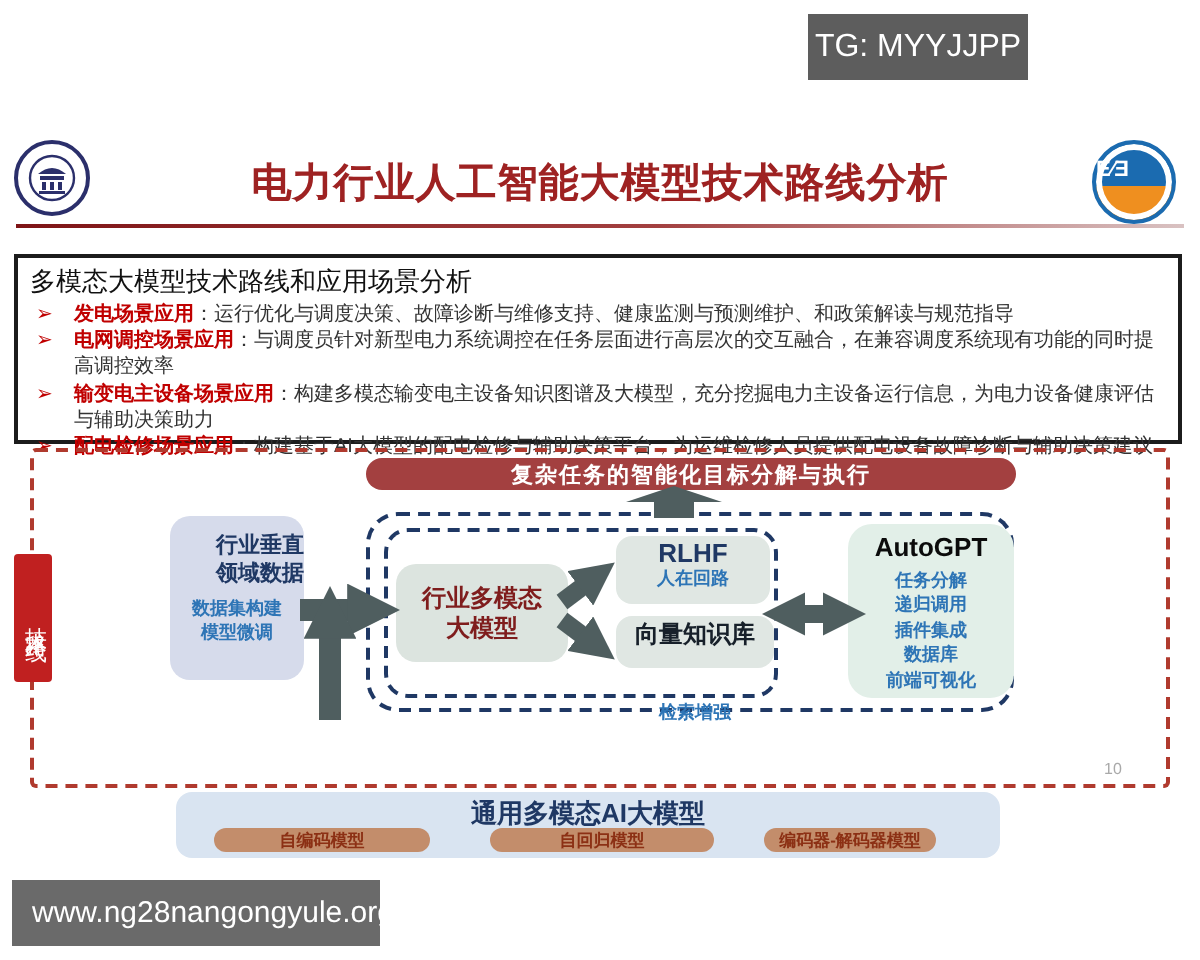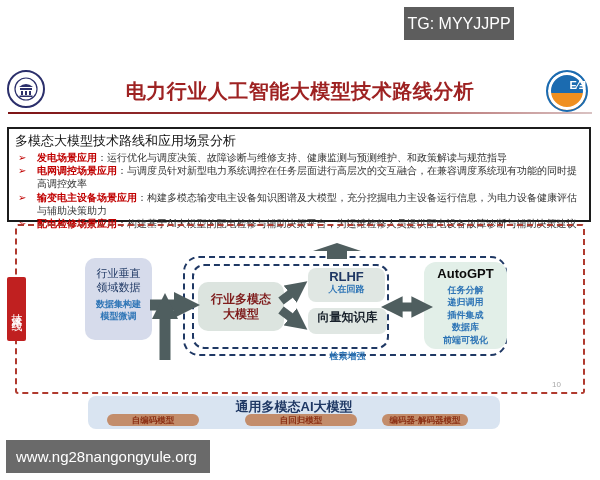--- a/index.html
+++ b/index.html
@@ -6,21 +6,21 @@
   .canvas{position:relative;width:600px;height:480px;background:#fff;overflow:hidden;
           font-family:"Liberation Sans","DejaVu Sans",sans-serif;}
   
   .tg-badge{position:absolute;left:404px;top:7px;width:110px;height:33px;background:#5d5d5d;
             color:#fff;font-size:16px;display:flex;align-items:center;justify-content:center;}
   
   .logo-left{position:absolute;left:7px;top:70px;width:34px;height:34px;border-radius:50%;
              background:#fff;border:2px solid #2b2f6b;display:flex;align-items:center;justify-content:center;}
   .logo-right{position:absolute;left:546px;top:70px;width:38px;height:38px;border-radius:50%;
               border:2px solid #1b6bb0;background:linear-gradient(#1b6bb0 0 55%,#ef8f1f 55% 100%);
-              box-shadow:inset 0 0 0 3px #fff;display:flex;align-items:flex-start;justify-content:flex-end;}
+              box-shadow:inset 0 0 0 3px #fff;display:flex;align-items:flex-start;justify-content:flex-start;}
   .logo-right .eb{color:#fff;font-weight:bold;font-size:11px;margin-top:7px;}
   .page-title{position:absolute;left:0;top:78px;width:600px;text-align:center;color:#9e2222;
               font-size:20px;font-weight:bold;letter-spacing:0.5px;}
   .divider{position:absolute;left:8px;top:112px;width:584px;height:2px;
            background:linear-gradient(to right,#7e1416,#a34040 55%,#d9c2c2);}
   
   .scen-box{position:absolute;left:7px;top:127px;width:584px;height:95px;border:2px solid #1c1c1c;
             box-sizing:border-box;padding:3px 6px 2px 6px;}
   .scen-title{font-size:13px;font-weight:normal;color:#111;margin-bottom:1px;}
   .scen-item{position:relative;padding-left:22px;font-size:10px;line-height:13.2px;color:#333;}
@@ -34,43 +34,43 @@
             align-items:center;justify-content:center;letter-spacing:2px;border-radius:2px;}
   .banner{position:absolute;left:183px;top:229px;width:325px;height:16px;background:#a34040;
           border-radius:8px;color:#fff;font-size:11px;font-weight:bold;display:flex;
           align-items:center;justify-content:center;letter-spacing:1px;}
   .outer-dash{position:absolute;left:183px;top:256px;width:324px;height:100px;
               border:2px dashed #1f3864;border-radius:16px;box-sizing:border-box;}
   .inner-dash{position:absolute;left:192px;top:264px;width:197px;height:85px;
               border:2px dashed #1f3864;border-radius:12px;box-sizing:border-box;}
   .dbox{position:absolute;box-sizing:border-box;text-align:center;}
   .data-box{left:85px;top:258px;width:67px;height:82px;background:#d6dbeb;border-radius:10px;padding-top:8px;}
-  .data-box .t{font-size:11px;font-weight:normal;color:#1f3864;white-space:pre-line;line-height:14px;}
+  .data-box .t{font-size:11px;font-weight:bold;color:#1f3864;white-space:pre-line;line-height:14px;text-align:right;}
   .data-box .s{font-size:9px;color:#2e75b6;font-weight:bold;white-space:pre-line;line-height:12px;margin-top:4px;}
   .model-box{left:198px;top:282px;width:86px;height:49px;background:#dce4df;border-radius:10px;
              display:flex;align-items:center;justify-content:center;}
   .model-box .t{font-size:12px;font-weight:bold;color:#7f1d1d;white-space:pre-line;line-height:15px;}
   .rlhf-box{left:308px;top:268px;width:77px;height:34px;background:#e0e7e3;border-radius:8px;padding-top:2px;}
   .rlhf-box .t{font-size:13px;font-weight:bold;color:#1f3864;line-height:14px;}
   .rlhf-box .s{font-size:9px;color:#2e75b6;font-weight:bold;line-height:11px;}
   .vector-box{left:308px;top:308px;width:79px;height:26px;background:#e0e7e3;border-radius:8px;padding-top:3px;}
   .vector-box .t{font-size:12px;font-weight:bold;color:#17202a;line-height:13px;}
   .vector-box .s{font-size:9px;color:#2e75b6;font-weight:bold;line-height:12px;margin-top:26px;}
   .autogpt-box{left:424px;top:262px;width:83px;height:87px;background:#e2efe8;border-radius:12px;padding-top:4px;}
   .autogpt-box .t{font-size:13px;font-weight:bold;color:#0b0b0b;line-height:15px;}
   .autogpt-box .s{font-size:9px;color:#2e75b6;font-weight:bold;white-space:pre-line;line-height:12.4px;margin-top:3px;}
   .base-box{left:88px;top:359px;width:412px;height:33px;background:#d9e4f1;border-radius:8px;margin-top:37px;}
   .base-box .t{font-size:13px;font-weight:bold;color:#1f3864;margin-top:2px;}
   .pill{position:absolute;top:18px;height:12px;background:#c38d6b;border-radius:7px;color:#8c3014;
         font-size:8.5px;font-weight:bold;line-height:12px;text-align:center;}
-  .pill1{left:19px;width:92px;} .pill2{left:157px;width:112px;} .pill3{left:294px;width:86px;}
+  .pill1{left:19px;width:108px;} .pill2{left:157px;width:112px;} .pill3{left:294px;width:86px;}
   .page-num{position:absolute;left:552px;top:380px;font-size:8px;color:#a9a9a9;}
   .arrows{position:absolute;left:0;top:0;width:600px;height:480px;pointer-events:none;}
   
-  .watermark{position:absolute;left:6px;top:440px;width:204px;height:33px;background:#6a6a6a;color:#fff;
+  .watermark{position:absolute;left:6px;top:440px;width:184px;height:33px;background:#6a6a6a;color:#fff;
              font-size:15px;display:flex;align-items:center;padding-left:10px;box-sizing:border-box;}
 </style>
 </head>
 <body>
 
 <div class="canvas">
 
   <div class="tg-badge">TG: MYYJJPP</div>
 
   <div class="logo-left">
@@ -104,20 +104,21 @@
     <div class="scen-item">
       <span class="mk">➢</span><span class="lead">输变电主设备场景应用</span><span>：构建多模态输变电主设备知识图谱及大模型，充分挖掘电力主设备运行信息，为电力设备健康评估与辅助决策助力</span>
     </div>
     <div class="scen-item">
       <span class="mk">➢</span><span class="lead">配电检修场景应用</span><span>：构建基于AI大模型的配电检修与辅助决策平台，为运维检修人员提供配电设备故障诊断与辅助决策建议</span>
     </div>
   </div>
 
   <div class="frame"></div>
   <div class="side-tab">技术路线</div>
+  <div class="banner">复杂任务的智能化目标分解与执行</div>
   <div class="outer-dash"></div>
   <div class="inner-dash"></div>
 
   <div class="dbox data-box">
     <div class="t">行业垂直
 领域数据</div>
     <div class="s">数据集构建
 模型微调</div>
   </div>
 

